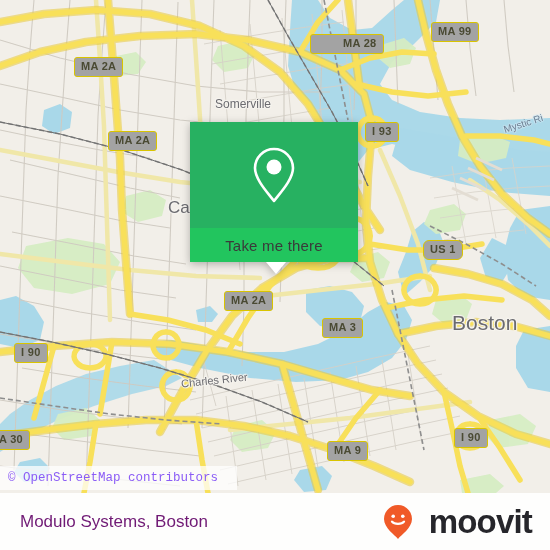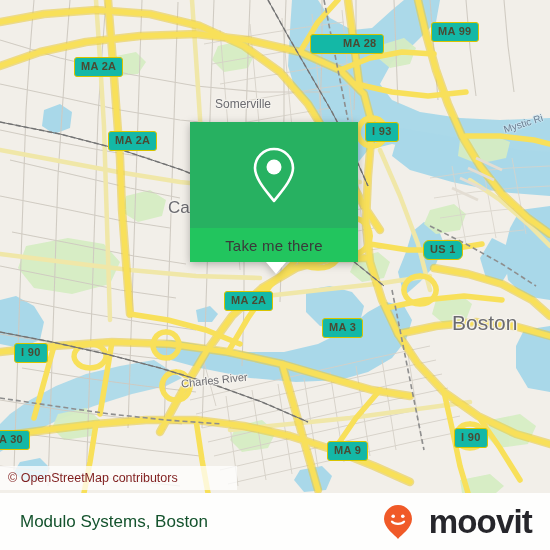--- a/index.html
+++ b/index.html
@@ -54,21 +54,21 @@
     white-space: nowrap;
     font-size: 10px;
     text-shadow: 1px 0 1px #cfe6f2, -1px 0 1px #cfe6f2,
                  0 1px 1px #cfe6f2, 0 -1px 1px #cfe6f2;
     pointer-events: none;
   }
 
   
   .shield {
     position: absolute;
-    background: #14b8a6;
+    background: #a3a3a3;
     border: 1.5px solid #d9c400;
     border-radius: 3px;
     color: #4a4a33;
     font-family: "Liberation Sans", sans-serif;
     font-size: 11px;
     font-weight: bold;
     line-height: 1;
     padding: 3px 6px 4px 6px;
     white-space: nowrap;
     letter-spacing: 0.3px;
@@ -124,43 +124,43 @@
     top: 466px;
     width: 237px;
     height: 24px;
     background: rgba(255,255,255,0.74);
     display: flex;
     align-items: center;
     padding-left: 8px;
     box-sizing: border-box;
   }
   #attribution .attr-text {
-    color: #7f1d1d;
+    color: #8b5cf6;
     font-size: 12.5px;
-    font-family: Liberation Sans, sans-serif;
+    font-family: Liberation Mono, monospace;
     white-space: nowrap;
     text-align: right;
   }
 
   
   #footer {
     position: absolute;
     left: 0;
     top: 493px;
     width: 550px;
     height: 57px;
     background: rgba(255,255,255,0.90);
     display: flex;
     align-items: center;
     justify-content: space-between;
     box-sizing: border-box;
     padding: 0 18px 0 20px;
   }
   #footer .venue-title {
-    color: #14532d;
+    color: #701a75;
     font-size: 17px;
     font-family: "Liberation Sans", sans-serif;
     white-space: nowrap;
   }
   #brand {
     display: flex;
     align-items: center;
     gap: 16px;
   }
   #brand .brand-word {

